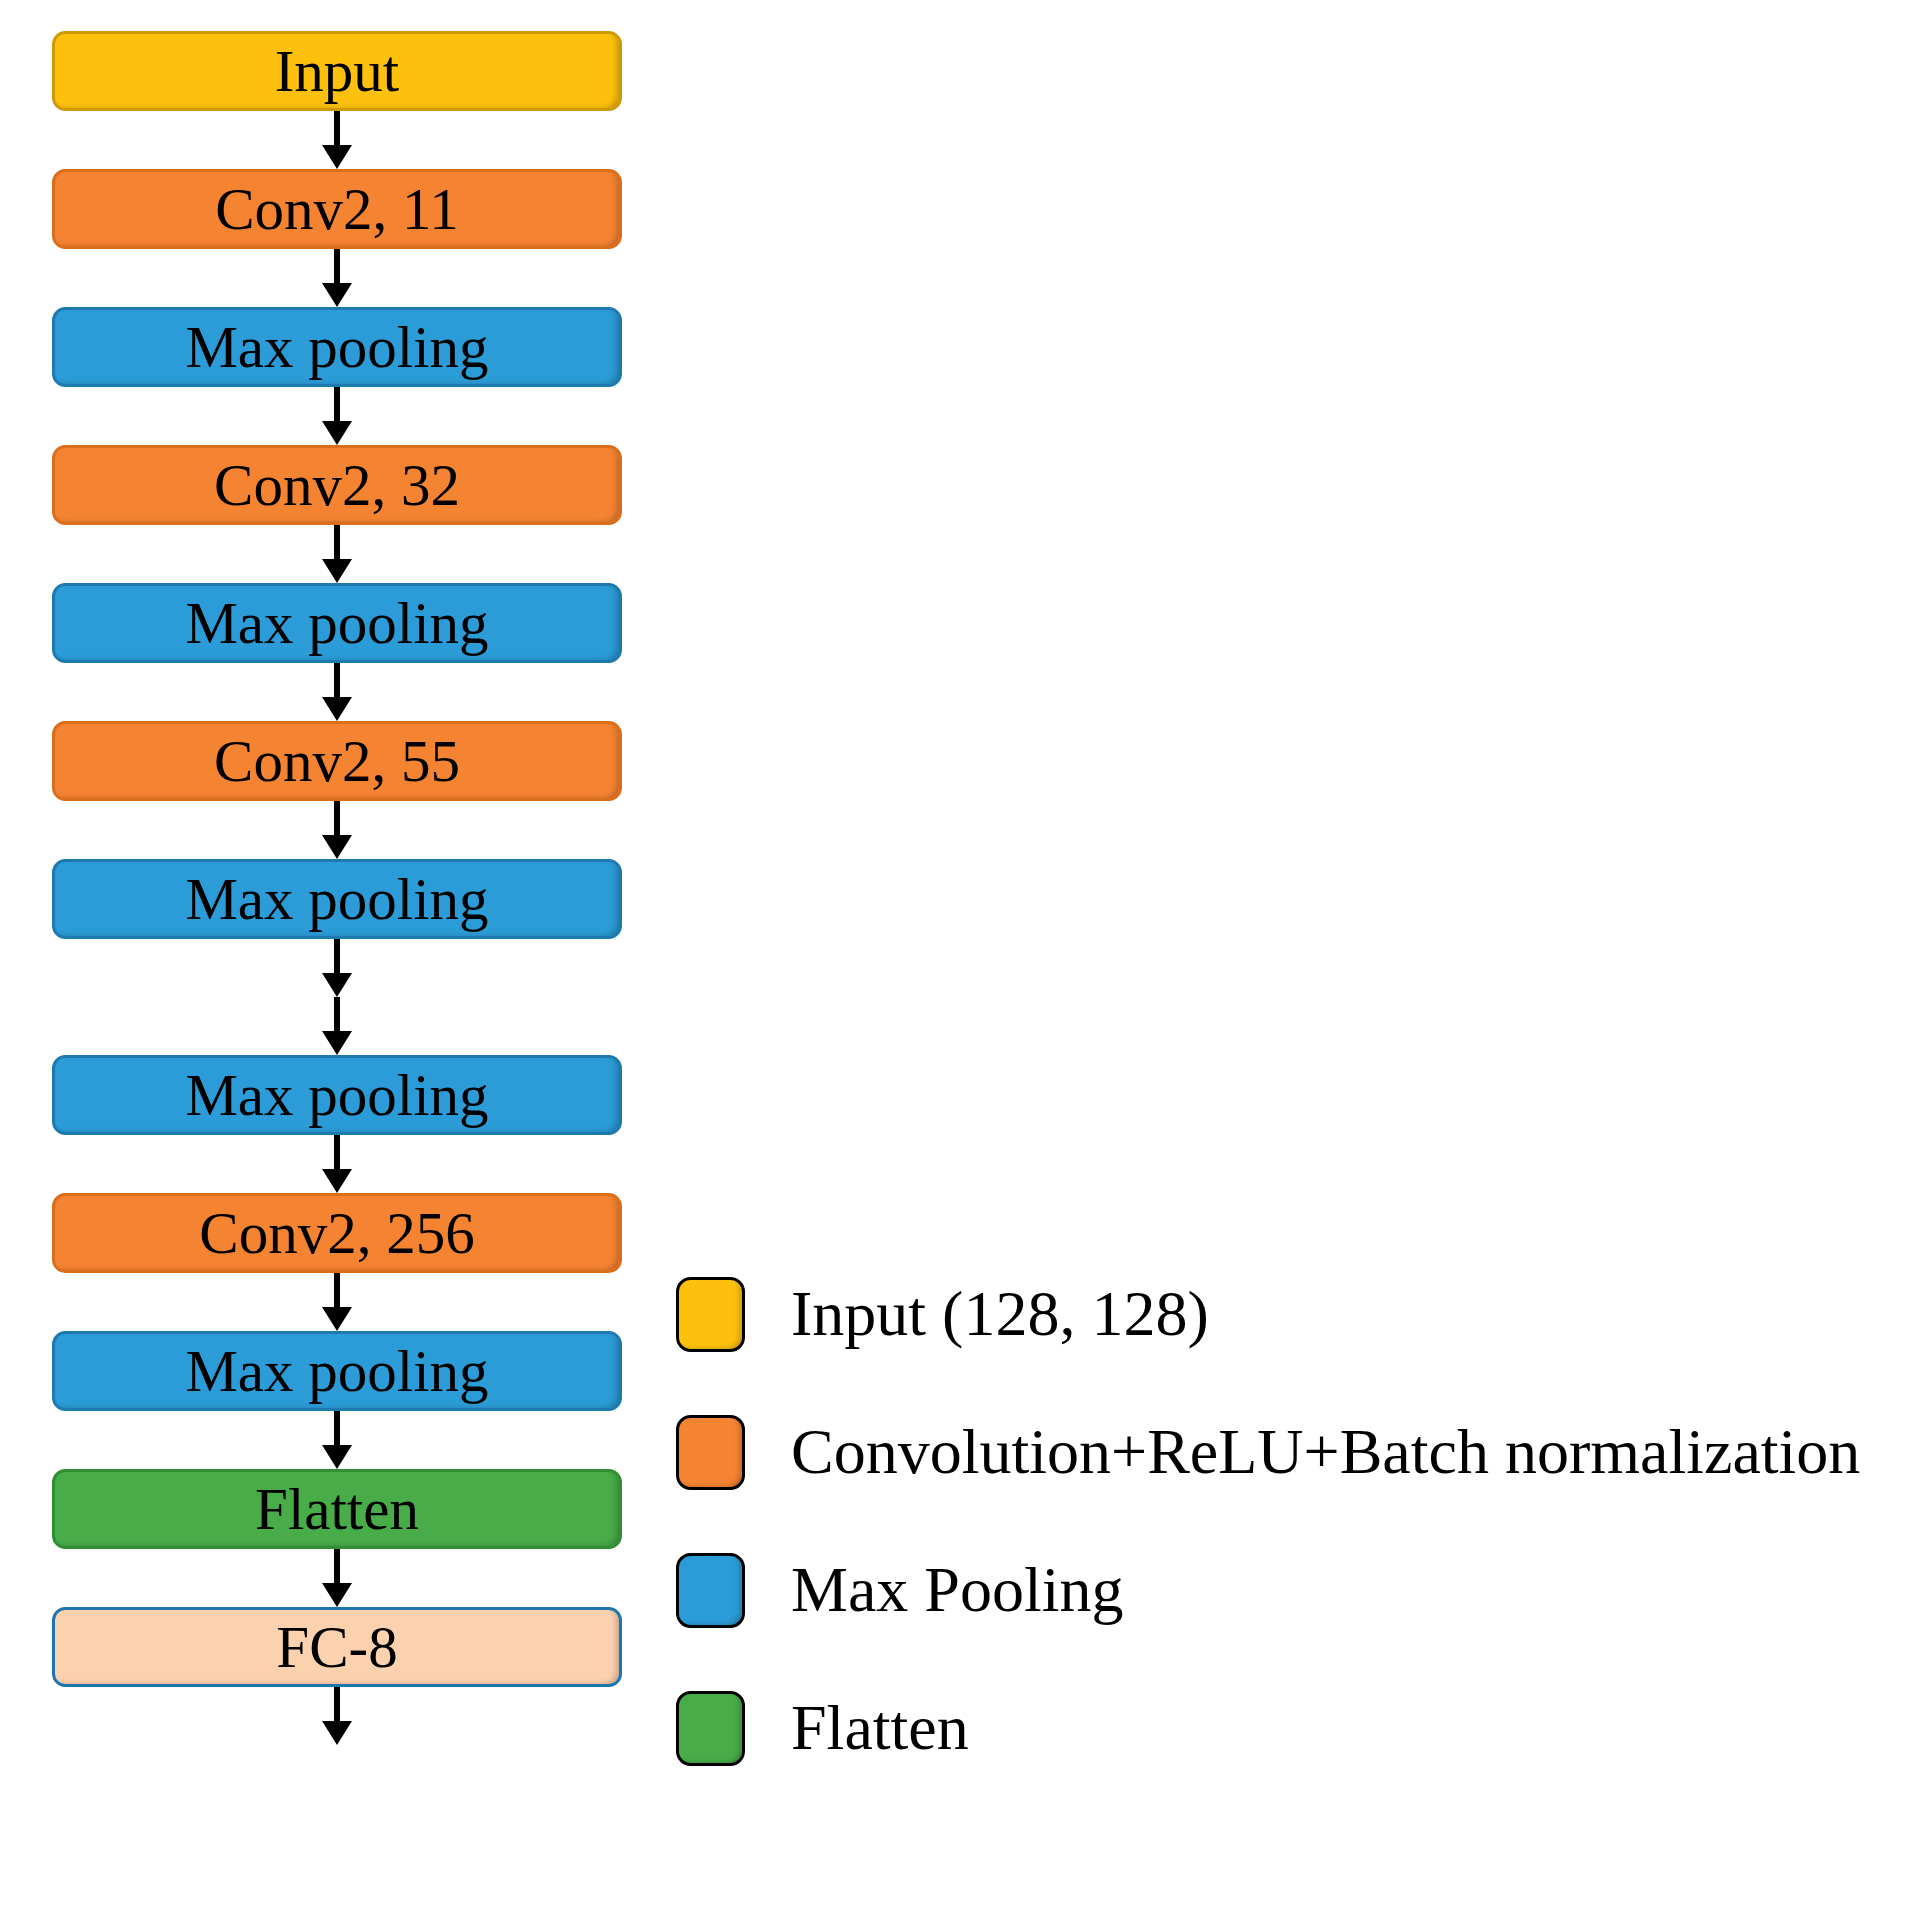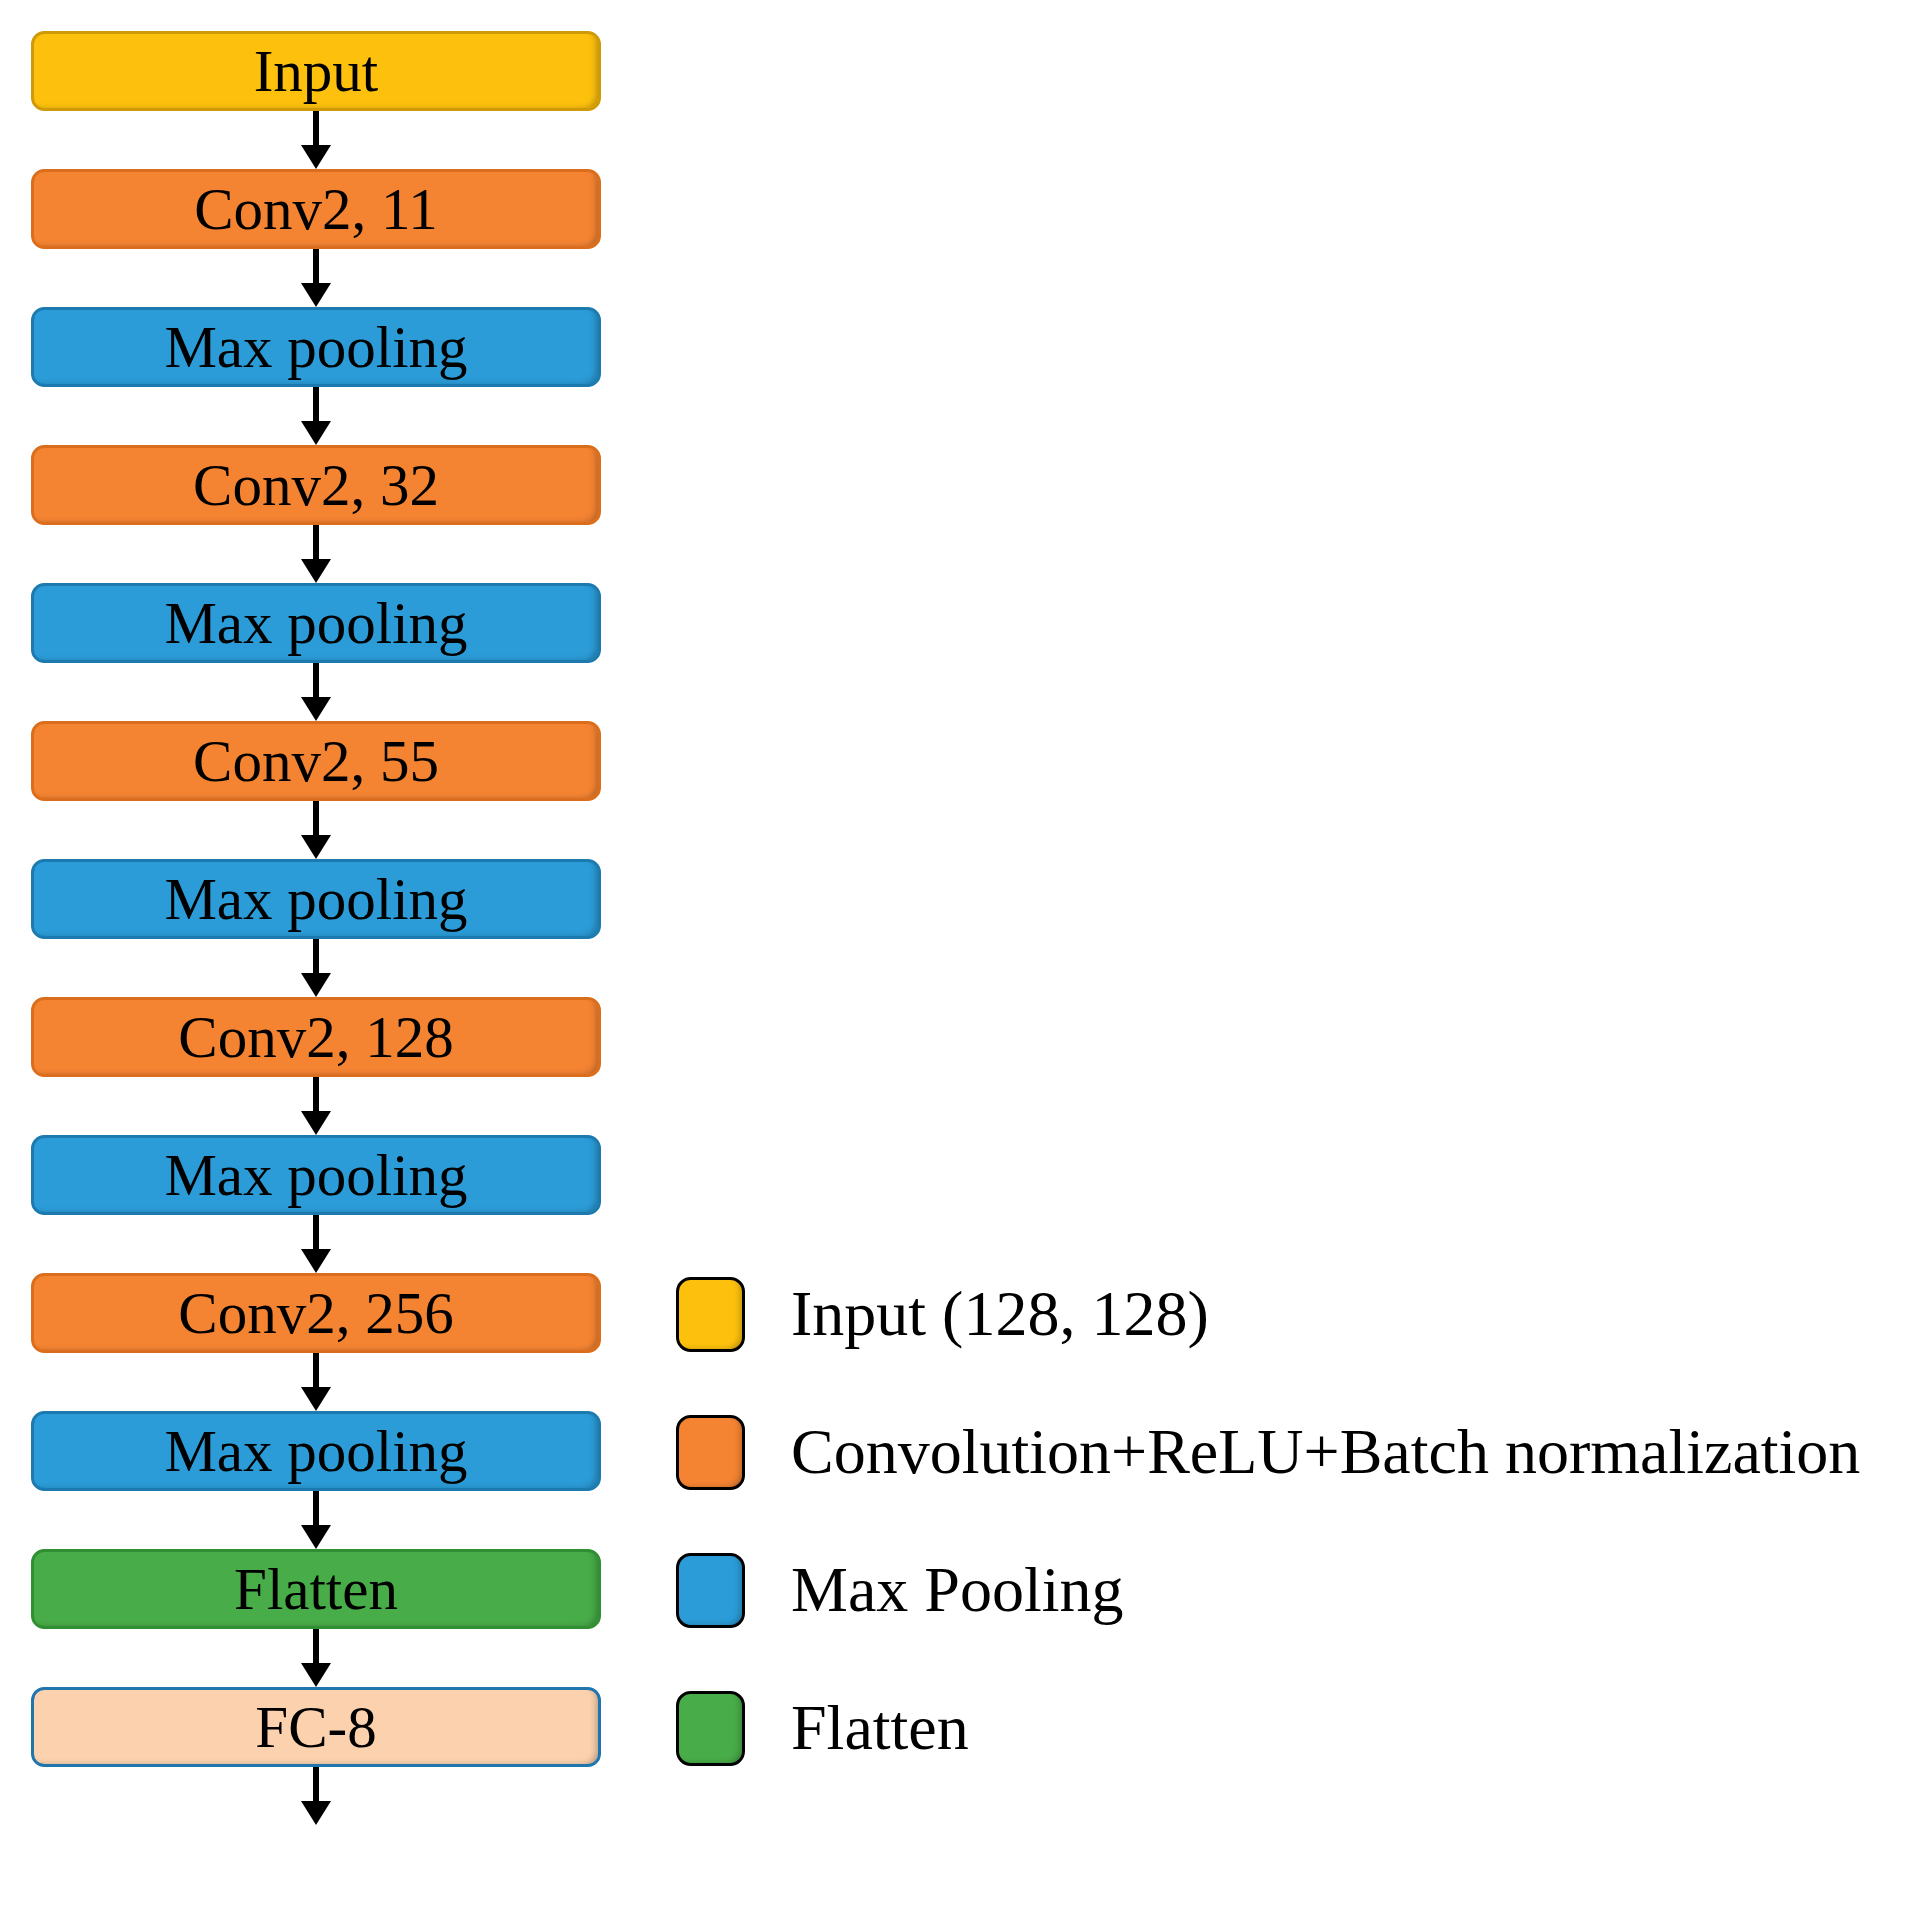--- a/index.html
+++ b/index.html
@@ -14,21 +14,21 @@
   .canvas{
     position:relative;
     width:1926px;height:1910px;
     background:#ffffff;
     font-family:"Liberation Serif", serif;
     color:#000;
     overflow:hidden;
   }
   
   .flow{
-    position:absolute;left:31px;top:31px;width:570px;
+    position:absolute;left:52px;top:31px;width:570px;
     display:flex;flex-direction:column;
   }
   .node{
     height:80px;box-sizing:border-box;flex:none;
     border:3px solid #000;border-radius:13.3px;
     display:flex;align-items:center;justify-content:center;
     box-shadow:inset -5.9px -3px 7.4px -4.4px rgba(0,0,0,0.28);
   }
   .node-label{
     font-size:59px;line-height:1;white-space:nowrap;
@@ -137,23 +137,20 @@
     <div class="node t-pool">
       <span class="node-label">Max pooling</span>
     </div>
     <div class="gap">
         <div class="arrow">
           <div class="stem"></div>
           <div class="head"></div>
         </div>
       </div>
 
-    <div class="node t-conv">
-      <span class="node-label">Conv2, 128</span>
-    </div>
     <div class="gap">
         <div class="arrow">
           <div class="stem"></div>
           <div class="head"></div>
         </div>
       </div>
 
     <div class="node t-pool">
       <span class="node-label">Max pooling</span>
     </div>

